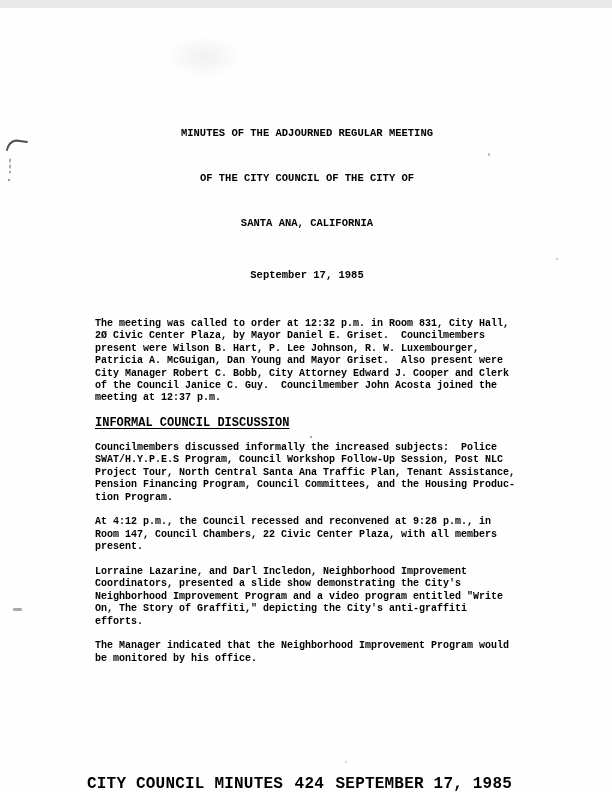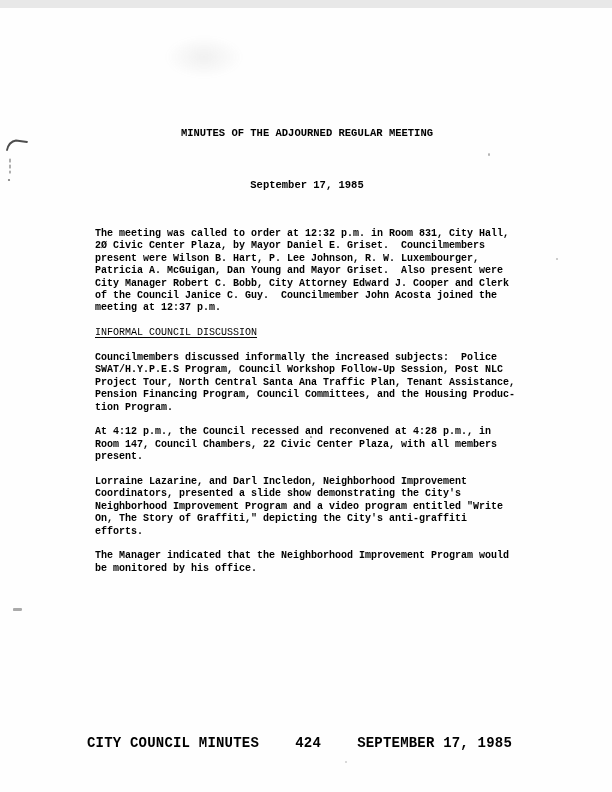--- a/index.html
+++ b/index.html
@@ -37,34 +37,34 @@
     font-size: 10px;
     line-height: 12.4px;
   }
   .para {
     white-space: pre-wrap;
     margin: 0 0 12.4px 0;
   }
   .heading {
     white-space: pre-wrap;
     margin: 0 0 12.4px 0;
-    font-size: 10px;
-    font-weight: 400;
+    font-size: 12px;
+    font-weight: 700;
     text-decoration: underline;
     text-underline-offset: 2px;
     text-decoration-thickness: 1px;
   }
   .doc-footer {
     position: absolute;
-    top: 727px;
+    top: 767px;
     left: 87px;
     right: 100px;
     display: flex;
     justify-content: space-between;
-    font-size: 14px;
+    font-size: 16px;
     letter-spacing: 0.2px;
   }
   
   .smudge {
     position: absolute;
     left: 165px;
     top: 28px;
     width: 78px;
     height: 42px;
     background: radial-gradient(ellipse at center, rgba(120,120,120,0.10), rgba(120,120,120,0.0) 70%);
@@ -112,38 +112,40 @@
   <div class="speck a"></div>
   <div class="speck b"></div>
   <div class="speck c"></div>
   <div class="speck d"></div>
   <div class="dash-mark"></div>
 
   <div class="content">
 
     <div class="doc-header">
       <div>MINUTES OF THE ADJOURNED REGULAR MEETING</div>
+      <div>OF THE CITY COUNCIL OF THE CITY OF</div>
+      <div>SANTA ANA, CALIFORNIA</div>
     </div>
     <div class="doc-date">September 17, 1985</div>
 
     <div class="bodytext">
       <p class="para">The meeting was called to order at 12:32 p.m. in Room 831, City Hall,
 2Ø Civic Center Plaza, by Mayor Daniel E. Griset.  Councilmembers
 present were Wilson B. Hart, P. Lee Johnson, R. W. Luxembourger,
 Patricia A. McGuigan, Dan Young and Mayor Griset.  Also present were
 City Manager Robert C. Bobb, City Attorney Edward J. Cooper and Clerk
 of the Council Janice C. Guy.  Councilmember John Acosta joined the
 meeting at 12:37 p.m.</p>
       <h2 class="heading">INFORMAL COUNCIL DISCUSSION</h2>
       <p class="para">Councilmembers discussed informally the increased subjects:  Police
 SWAT/H.Y.P.E.S Program, Council Workshop Follow-Up Session, Post NLC
 Project Tour, North Central Santa Ana Traffic Plan, Tenant Assistance,
 Pension Financing Program, Council Committees, and the Housing Produc-
 tion Program.</p>
-      <p class="para">At 4:12 p.m., the Council recessed and reconvened at 4:28 p.m., in
+      <p class="para">At 4:12 p.m., the Council recessed and reconvened at 9:28 p.m., in
 Room 147, Council Chambers, 22 Civic Center Plaza, with all members
 present.</p>
       <p class="para">Lorraine Lazarine, and Darl Incledon, Neighborhood Improvement
 Coordinators, presented a slide show demonstrating the City's
 Neighborhood Improvement Program and a video program entitled "Write
 On, The Story of Graffiti," depicting the City's anti-graffiti
 efforts.</p>
       <p class="para">The Manager indicated that the Neighborhood Improvement Program would
 be monitored by his office.</p>
     </div>

